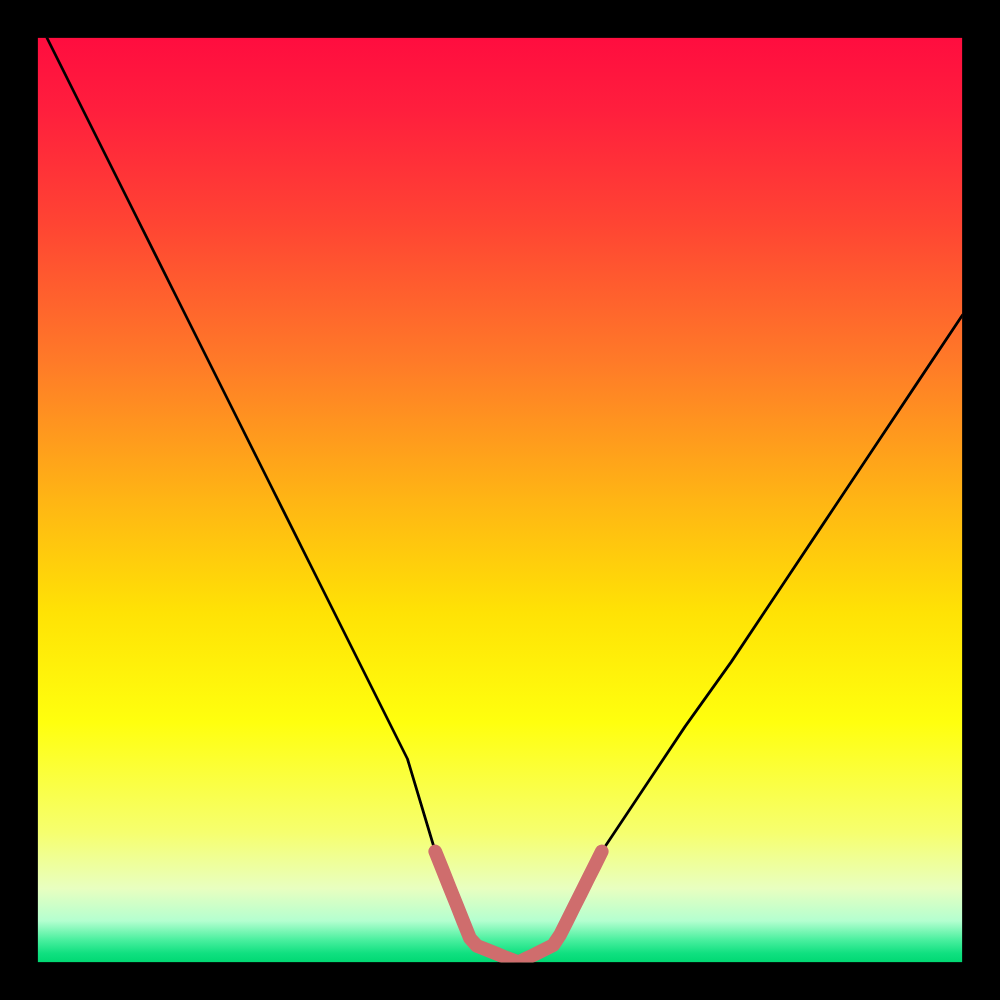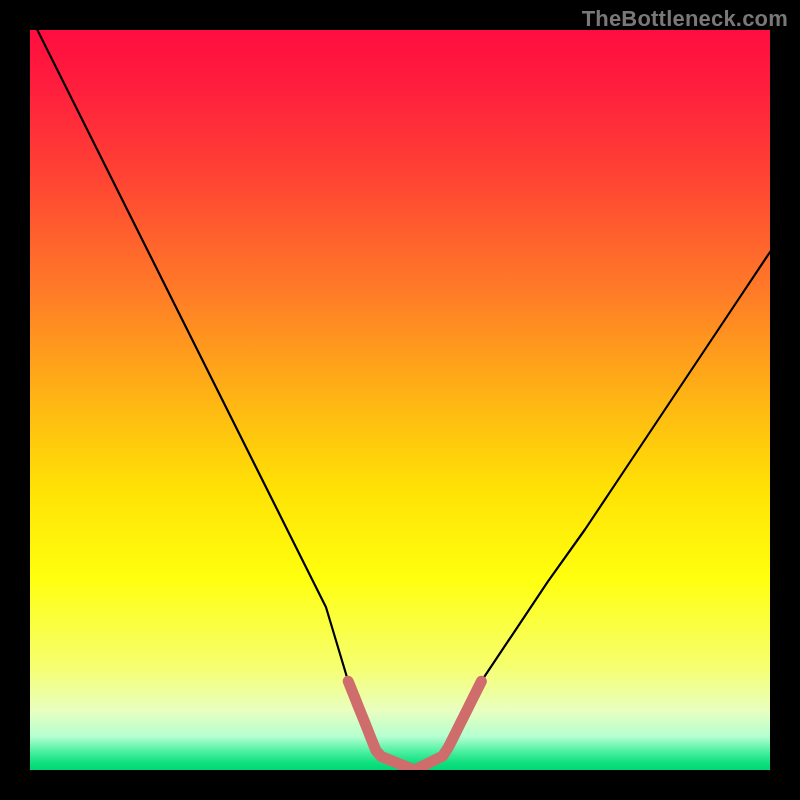--- a/index.html
+++ b/index.html
@@ -72,14 +72,13 @@
             <stop offset="100%" stop-color="#00d873"></stop>
           </linearGradient>
       </defs>
       <rect x="0" y="0" width="740" height="740" fill="url(#bg-grad)"></rect>
     </svg>
     <svg class="curve" viewBox="0 0 740 740" preserveAspectRatio="none">
       <path id="curve-path" fill="none" stroke-width="2.2" stroke-linecap="round" stroke-linejoin="round" d="M7.4 0.0 L37.0 59.2 L74.0 133.2 L111.0 207.2 L148.0 281.2 L185.0 355.2 L222.0 429.2 L259.0 503.2 L296.0 577.2 L318.2 651.2 L347.8 725.2 L384.8 740.0 L414.4 725.2 L451.4 651.2 L481.0 606.8 L518.0 551.3 L555.0 499.5 L592.0 444.0 L629.0 388.5 L666.0 333.0 L703.0 277.5 L740.0 222.0" stroke="#000000"></path>
       <path id="pink-path" fill="none" stroke-width="11" stroke-linecap="round" stroke-linejoin="round" d="M318.2 651.2 L323.8 665.1 L329.3 679.0 L334.9 692.8 L340.4 706.7 L346.0 720.6 L351.5 726.7 L357.1 728.9 L362.6 731.1 L368.1 733.3 L373.7 735.6 L379.2 737.8 L384.8 740.0 L390.3 737.2 L395.9 734.5 L401.4 731.7 L407.0 728.9 L412.6 726.1 L418.1 717.8 L423.7 706.7 L429.2 695.6 L434.8 684.5 L440.3 673.4 L445.9 662.3 L451.4 651.2" stroke="#cf6d6d"></path>
     </svg>
   </div>
-  <div class="watermark">TheBottleneck.com</div>
 </div>
 
 </body></html>

